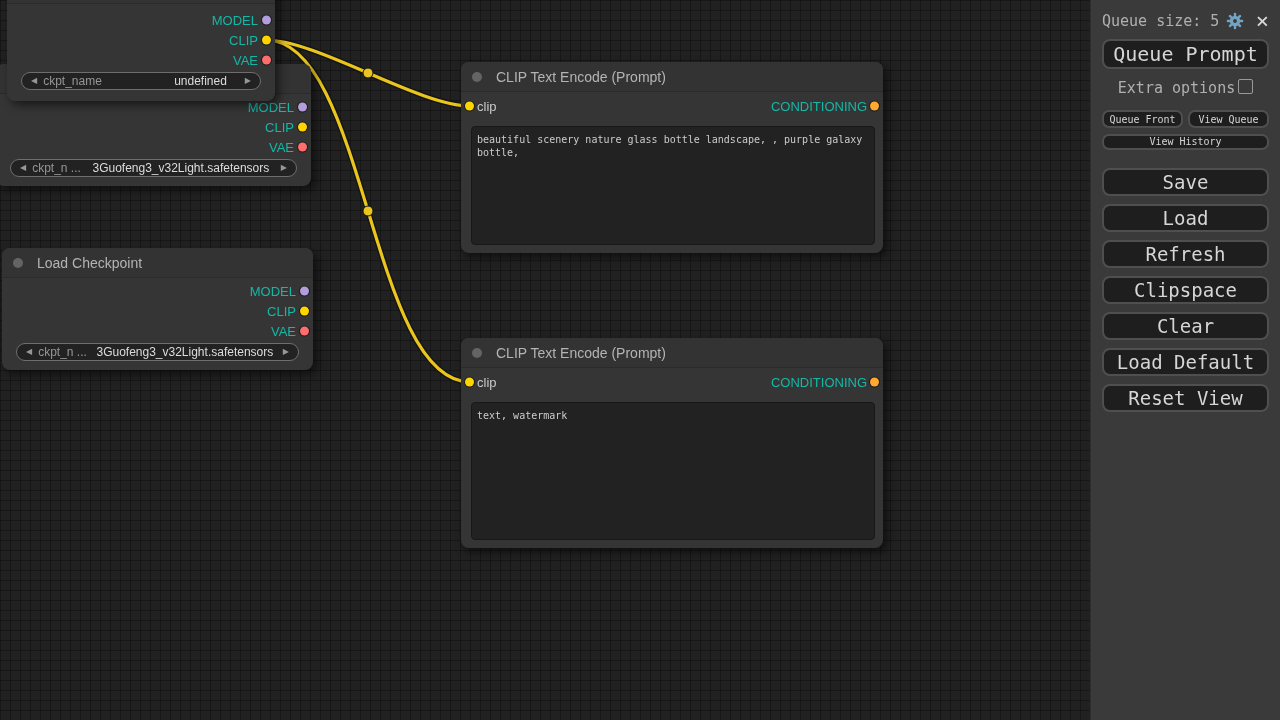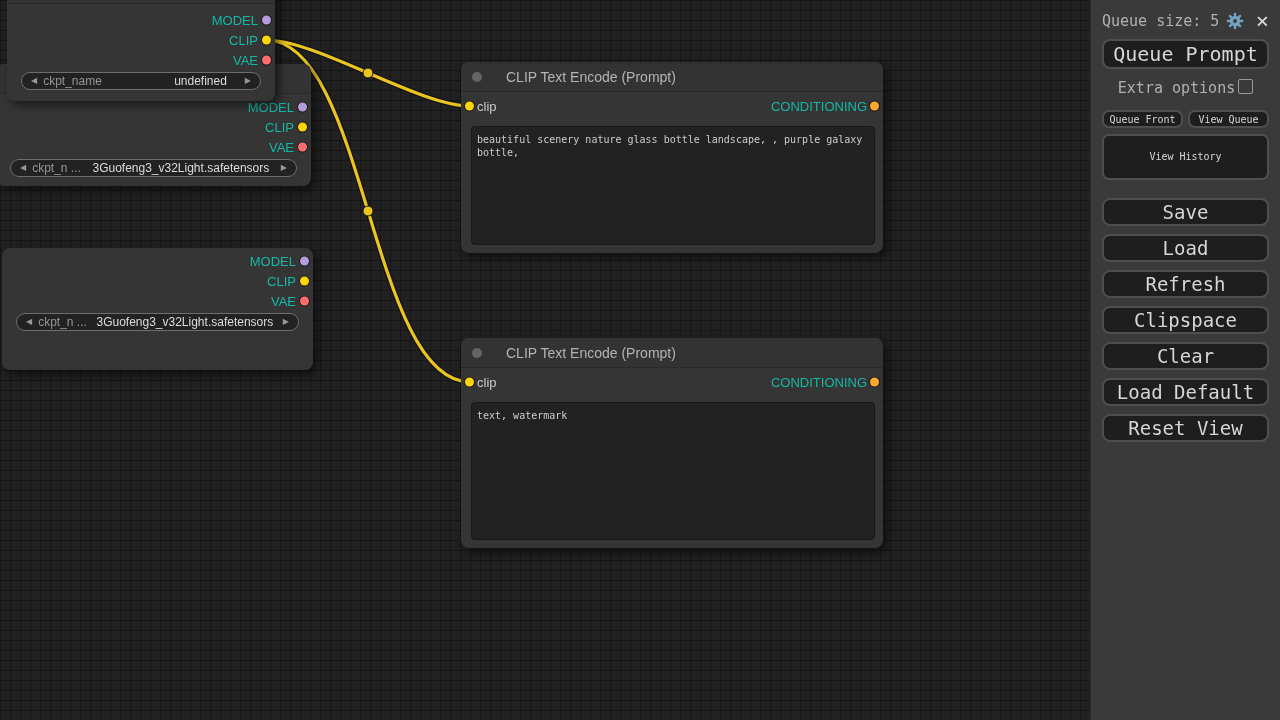--- a/index.html
+++ b/index.html
@@ -22,21 +22,21 @@
   .wire{fill:none;stroke-width:3.2;}
   
   .node{
     position:absolute;background:#353535;border-radius:8px;
     box-shadow:4px 4px 10px rgba(0,0,0,.55);
     color:#9c9c9c;
   }
   .node-title{
     height:30px;background:#333333;border-radius:8px 8px 0 0;
     border-bottom:1px solid #2b2b2b;box-sizing:border-box;
-    display:flex;align-items:center;gap:24px;padding-left:11px;
+    display:flex;align-items:center;gap:14px;padding-left:11px;
     color:#b4b4b4;font-size:14px;white-space:nowrap;overflow:hidden;
   }
   .tdot{width:10px;height:10px;border-radius:50%;background:#646464;flex:none;}
   .slots{margin-top:3px;}
   .slots.gap6{margin-top:6px;}
   .srow{position:relative;height:20px;display:flex;align-items:center;}
   .srow.out{justify-content:flex-end;padding-right:17px;}
   .srow.io{justify-content:space-between;padding:0 16px;margin-top:4px;}
   .slabel{font-size:13px;color:#14b8a6;}
   .slabel.in{color:#c9c9c9;}
@@ -83,21 +83,21 @@
     background:#1e1e1e;border:2px solid #4f4f4f;border-radius:8px;
     color:#d6d6d6;font-family:inherit;cursor:pointer;box-sizing:border-box;
     display:flex;align-items:center;justify-content:center;text-align:right;
   }
   .qp{width:100%;height:30px;margin-top:8px;font-size:20px;}
   .extra-row{display:flex;justify-content:center;gap:3px;margin-top:10px;font-size:15px;}
   .checkbox{width:13px;height:13px;border:1px solid #9a9a9a;border-radius:2px;background:transparent;cursor:pointer;flex:none;}
   .small-row{display:flex;gap:5px;margin-top:13px;}
   .small{flex:1;height:18px;font-size:10px;border-radius:7px;padding:0;}
   .vh-row{display:flex;justify-content:center;margin-top:6px;}
-  .vh{width:84px;height:46px;font-size:10px;line-height:1.35;padding:0 15px;}
+  .vh{width:84px;height:16px;font-size:10px;line-height:1.35;padding:0 15px;}
   .bigbtn{width:100%;height:28px;margin-top:8px;font-size:19px;}
   .bigbtn.first{margin-top:18px;}
 </style>
 </head>
 <body>
 
 <div id="canvas">
 
   <svg id="wires" width="1280" height="720" viewBox="0 0 1280 720">
     <path class="wire-under" d="M266,40 C317,40 419,106 470,106"></path>
@@ -150,20 +150,24 @@
     </div>
     <div class="widget">
       <span class="warrow">◀</span>
       <span class="wname">ckpt_name</span>
       <span class="wvalue alignr">undefined</span>
       <span class="warrow">▶</span>
     </div>
   </div>
 
   <div class="node" id="node-load-ckpt">
+    <div class="node-title">
+      <span class="tdot"></span>
+      <span>Load Checkpoint</span>
+    </div>
     <div class="slots">
       <div class="srow out">
         <span class="slabel">MODEL</span>
         <span class="dot right" style="background-color: rgb(179, 157, 219);"></span>
       </div>
       <div class="srow out">
         <span class="slabel">CLIP</span>
         <span class="dot right" style="background-color: rgb(255, 213, 0);"></span>
       </div>
       <div class="srow out">

